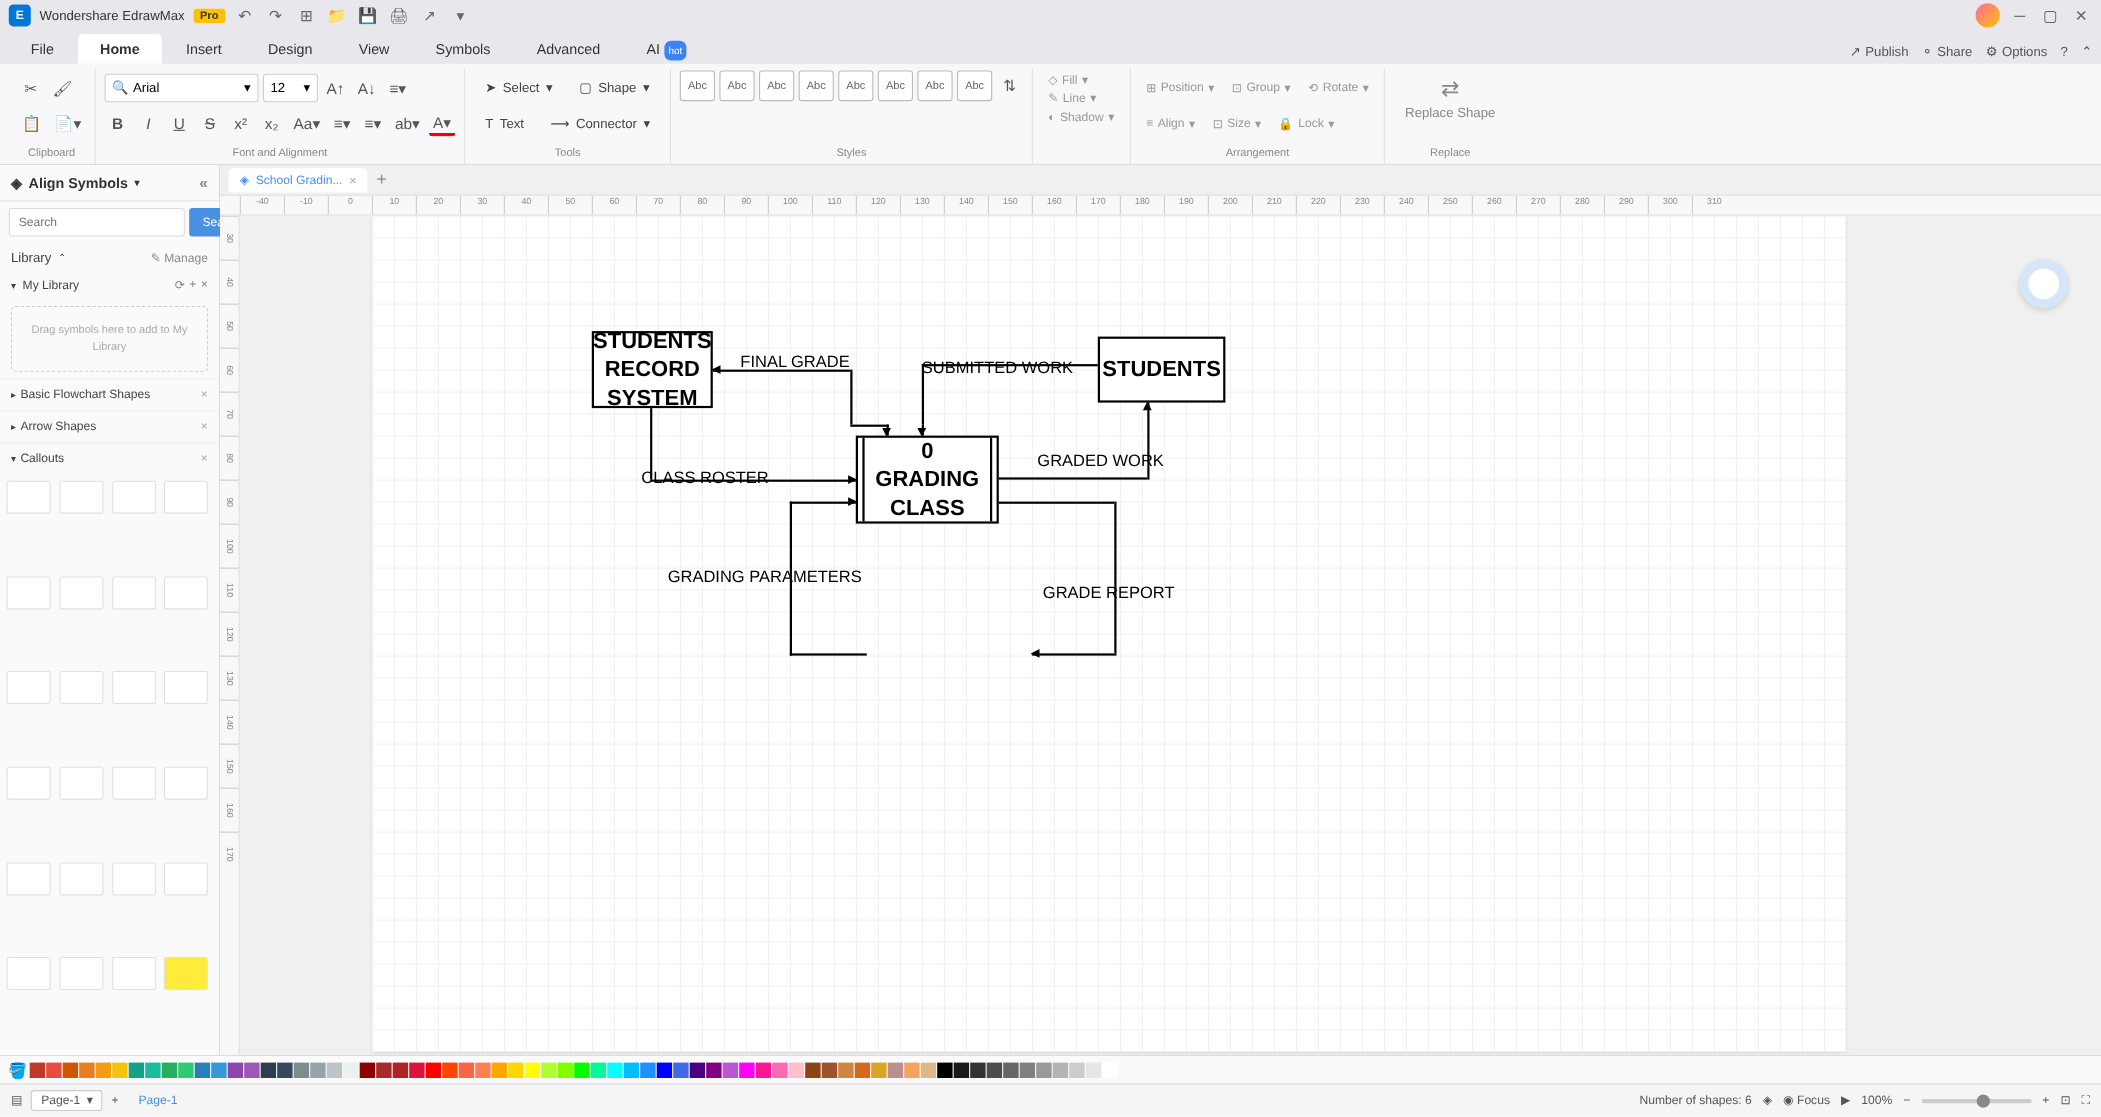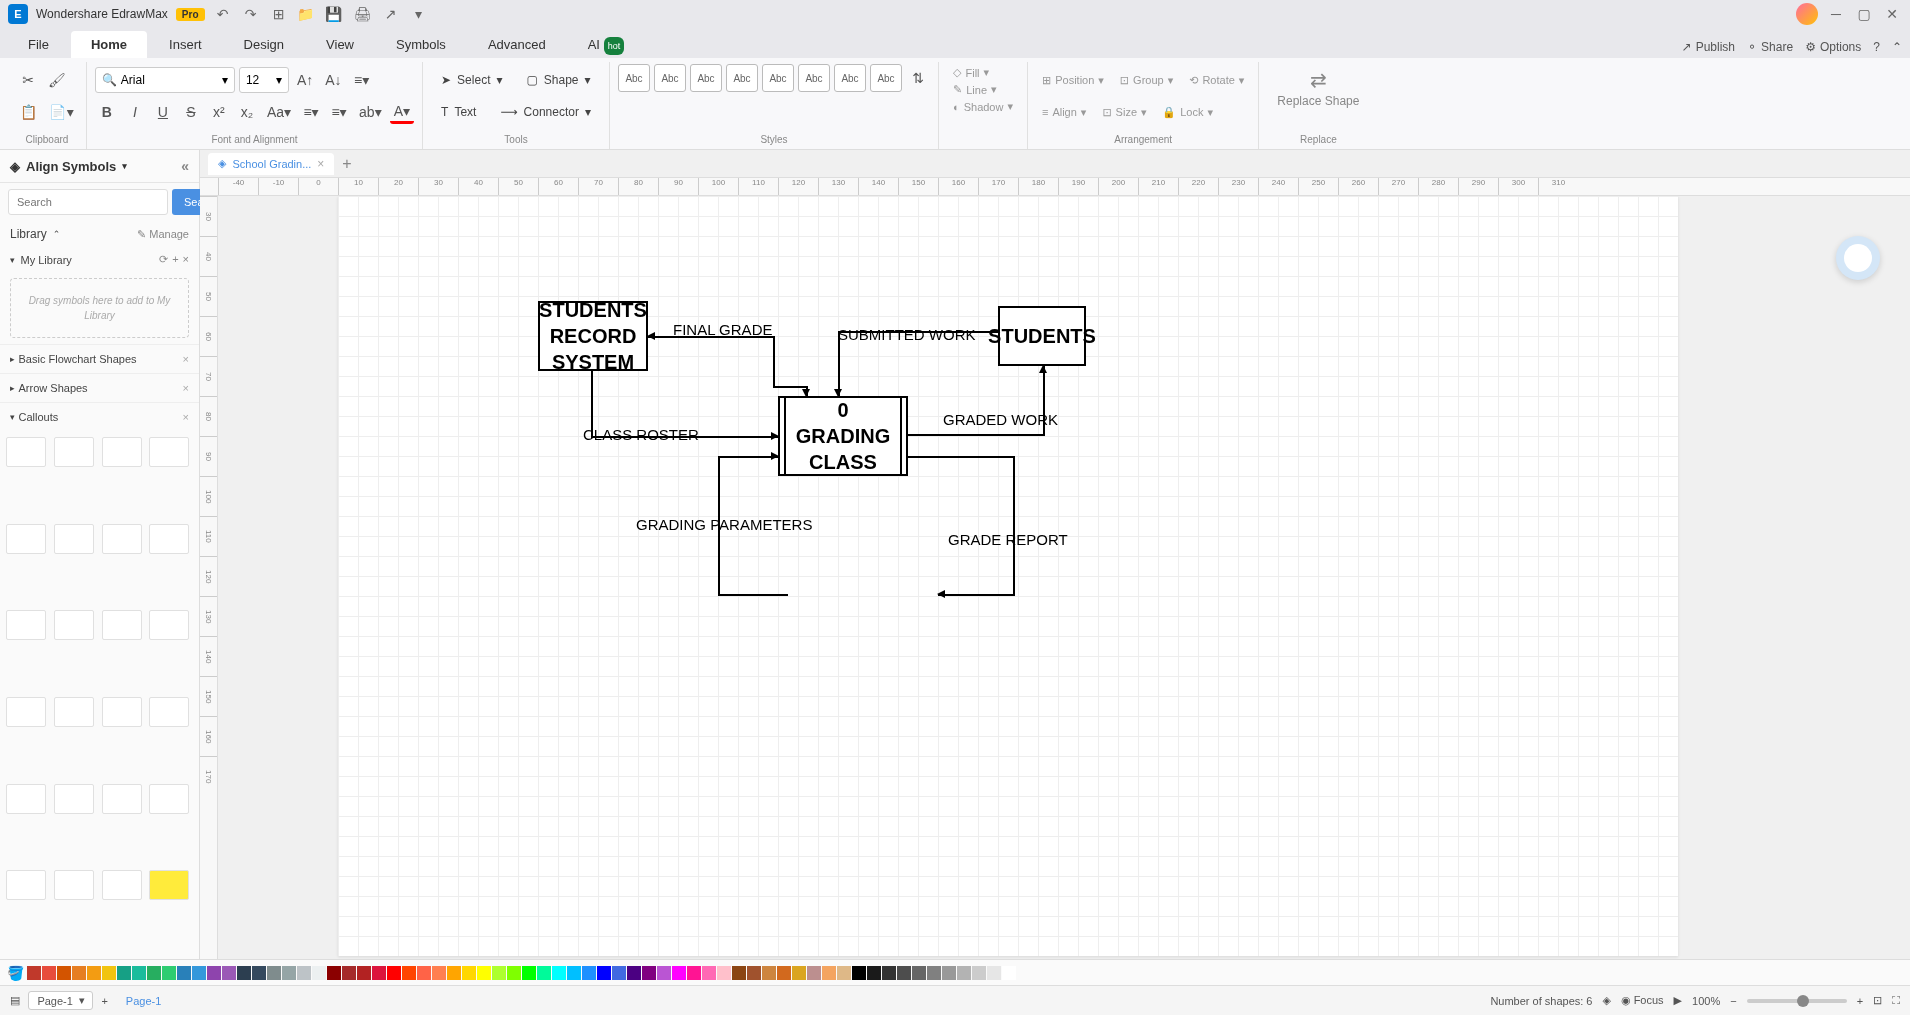--- a/index.html
+++ b/index.html
@@ -14,21 +14,21 @@
 .tb-icon { width: 20px; height: 20px; display: flex; align-items: center; justify-content: center; color: #666; cursor: pointer; font-size: 14px; }
 .avatar { width: 22px; height: 22px; border-radius: 50%; background: linear-gradient(135deg, #ff6b9d, #ffc107); }
 
 
 .menubar { height: 30px; background: #e8e8ec; display: flex; align-items: flex-end; padding: 0 8px; gap: 2px; }
 .menutab { padding: 6px 20px; font-size: 13px; color: #333; cursor: pointer; border-radius: 4px 4px 0 0; }
 .menutab.active { background: #fff; font-weight: 600; }
 .menu-spacer { flex: 1; }
 .menu-right { display: flex; align-items: center; gap: 12px; padding-bottom: 4px; font-size: 12px; color: #555; }
 .menu-right span { cursor: pointer; display: flex; align-items: center; gap: 4px; }
-.hot-badge { background: #15803d; color: #fff; font-size: 9px; padding: 4px 4px; border-radius: 6px; }
+.hot-badge { background: #3b82f6; color: #fff; font-size: 9px; padding: 4px 4px; border-radius: 6px; }
 
 
 .ribbon { height: 92px; background: #f8f8fa; border-bottom: 1px solid #ddd; display: flex; padding: 4px 8px 0; }
 .ribbon-group { display: flex; flex-direction: column; padding: 2px 8px; border-right: 1px solid #e0e0e0; }
 .ribbon-group:last-child { border-right: none; }
 .ribbon-row { display: flex; align-items: center; gap: 4px; min-height: 32px; }
 .ribbon-label { font-size: 10px; color: #888; text-align: center; margin-top: auto; padding-bottom: 2px; }
 .ribbon-btn { min-width: 24px; height: 24px; display: flex; align-items: center; justify-content: center; cursor: pointer; color: #555; border-radius: 3px; font-size: 14px; padding: 2px 4px; }
 .font-select { width: 140px; height: 26px; border: 1px solid #ccc; border-radius: 3px; padding: 0 6px; font-size: 12px; display: flex; align-items: center; gap: 4px; background: #fff; }
 .size-select { width: 50px; height: 26px; border: 1px solid #ccc; border-radius: 3px; padding: 0 6px; font-size: 12px; display: flex; align-items: center; background: #fff; }
@@ -44,21 +44,21 @@
 
 .sidebar { width: 200px; background: #fafafa; border-right: 1px solid #ddd; display: flex; flex-direction: column; }
 .sidebar-header { padding: 8px 10px; font-size: 13px; font-weight: 600; color: #333; display: flex; align-items: center; gap: 6px; border-bottom: 1px solid #e5e5e5; }
 .collapse-btn { margin-left: auto; cursor: pointer; color: #888; font-size: 14px; }
 .search-row { padding: 6px 8px; display: flex; gap: 4px; }
 .search-input { flex: 1; height: 26px; border: 1px solid #ddd; border-radius: 3px; padding: 0 8px; font-size: 11px; }
 .search-btn { background: #4a90e2; color: #fff; border: none; padding: 0 12px; border-radius: 3px; font-size: 11px; cursor: pointer; }
 .lib-row { padding: 6px 10px; font-size: 12px; color: #444; display: flex; align-items: center; gap: 6px; }
 .lib-row.sub { font-size: 11px; }
 .lib-actions { margin-left: auto; display: flex; gap: 4px; color: #888; font-size: 11px; }
-.drop-zone { margin: 6px 10px; border: 1px dashed #ccc; border-radius: 4px; padding: 14px 8px; text-align: center; font-size: 10px; color: #aaa; line-height: 1.5; font-style: italic; }
+.drop-zone { margin: 6px 10px; border: 1px dashed #ccc; border-radius: 4px; padding: 14px 8px; text-align: center; font-size: 10px; color: #aaa; line-height: 1.5; }
 .lib-section { padding: 8px 10px; font-size: 11px; color: #444; display: flex; align-items: center; cursor: pointer; border-top: 1px solid #eee; }
 .lib-section .chev { margin-right: 4px; font-size: 9px; }
 .lib-section .close { margin-left: auto; color: #aaa; cursor: pointer; }
 .callout-grid { padding: 6px; display: grid; grid-template-columns: repeat(4, 1fr); gap: 4px; overflow-y: auto; flex: 1; }
 .callout-item { width: 40px; height: 30px; border: 1px solid #e0e0e0; border-radius: 2px; background: #fff; cursor: pointer; }
 
 
 .canvas-area { flex: 1; display: flex; flex-direction: column; background: #f5f5f5; position: relative; }
 .tabs-row { height: 28px; background: #f0f0f0; display: flex; align-items: center; padding-left: 8px; border-bottom: 1px solid #ddd; }
 .doc-tab { display: flex; align-items: center; gap: 6px; padding: 4px 10px; font-size: 11px; color: #4a90e2; background: #fff; border-radius: 4px 4px 0 0; cursor: pointer; }
@@ -373,35 +373,35 @@
           <span>150</span>
           <span>160</span>
           <span>170</span>
         </div>
       <div class="canvas">
         <div class="page">
 
           <div class="dg-box" style="left:200px;top:105px;width:110px;height:70px">
               <span>STUDENTS RECORD SYSTEM</span>
             </div>
-          <div class="dg-box" style="left:660px;top:110px;width:88px;height:60px">
+          <div class="dg-box" style="left:660px;top:110px;width:116px;height:60px">
               <span>STUDENTS</span>
             </div>
           <div class="dg-box" style="left:440px;top:200px;width:130px;height:80px;border-width:2px">
             <div style="border-left:2px solid #000;border-right:2px solid #000;width:118px;height:76px;display:flex;flex-direction:column;align-items:center;justify-content:center">
               <span>0</span>
               <span>GRADING CLASS</span>
             </div>
           </div>
 
           <div class="dg-label" style="left:335px;top:125px">FINAL GRADE</div>
           <div class="dg-label" style="left:500px;top:130px">SUBMITTED WORK</div>
           <div class="dg-label" style="left:245px;top:230px">CLASS ROSTER</div>
           <div class="dg-label" style="left:605px;top:215px">GRADED WORK</div>
-          <div class="dg-label" style="left:298px;top:320px">GRADING PARAMETERS</div>
+          <div class="dg-label" style="left:269px;top:320px">GRADING PARAMETERS</div>
           <div class="dg-label" style="left:610px;top:335px">GRADE REPORT</div>
 
           <div class="dg-line arrow-l" style="left:310px;top:140px;width:125px;height:2px"></div>
           <div class="dg-line" style="left:435px;top:140px;width:2px;height:50px"></div>
           <div class="dg-line" style="left:435px;top:190px;width:35px;height:2px"></div>
           <div class="dg-line arrow-d" style="left:468px;top:190px;width:2px;height:10px"></div>
 
           <div class="dg-line" style="left:500px;top:135px;width:2px;height:55px"></div>
           <div class="dg-line arrow-d" style="left:500px;top:190px;width:2px;height:10px"></div>
           <div class="dg-line" style="left:500px;top:135px;width:160px;height:2px"></div>

